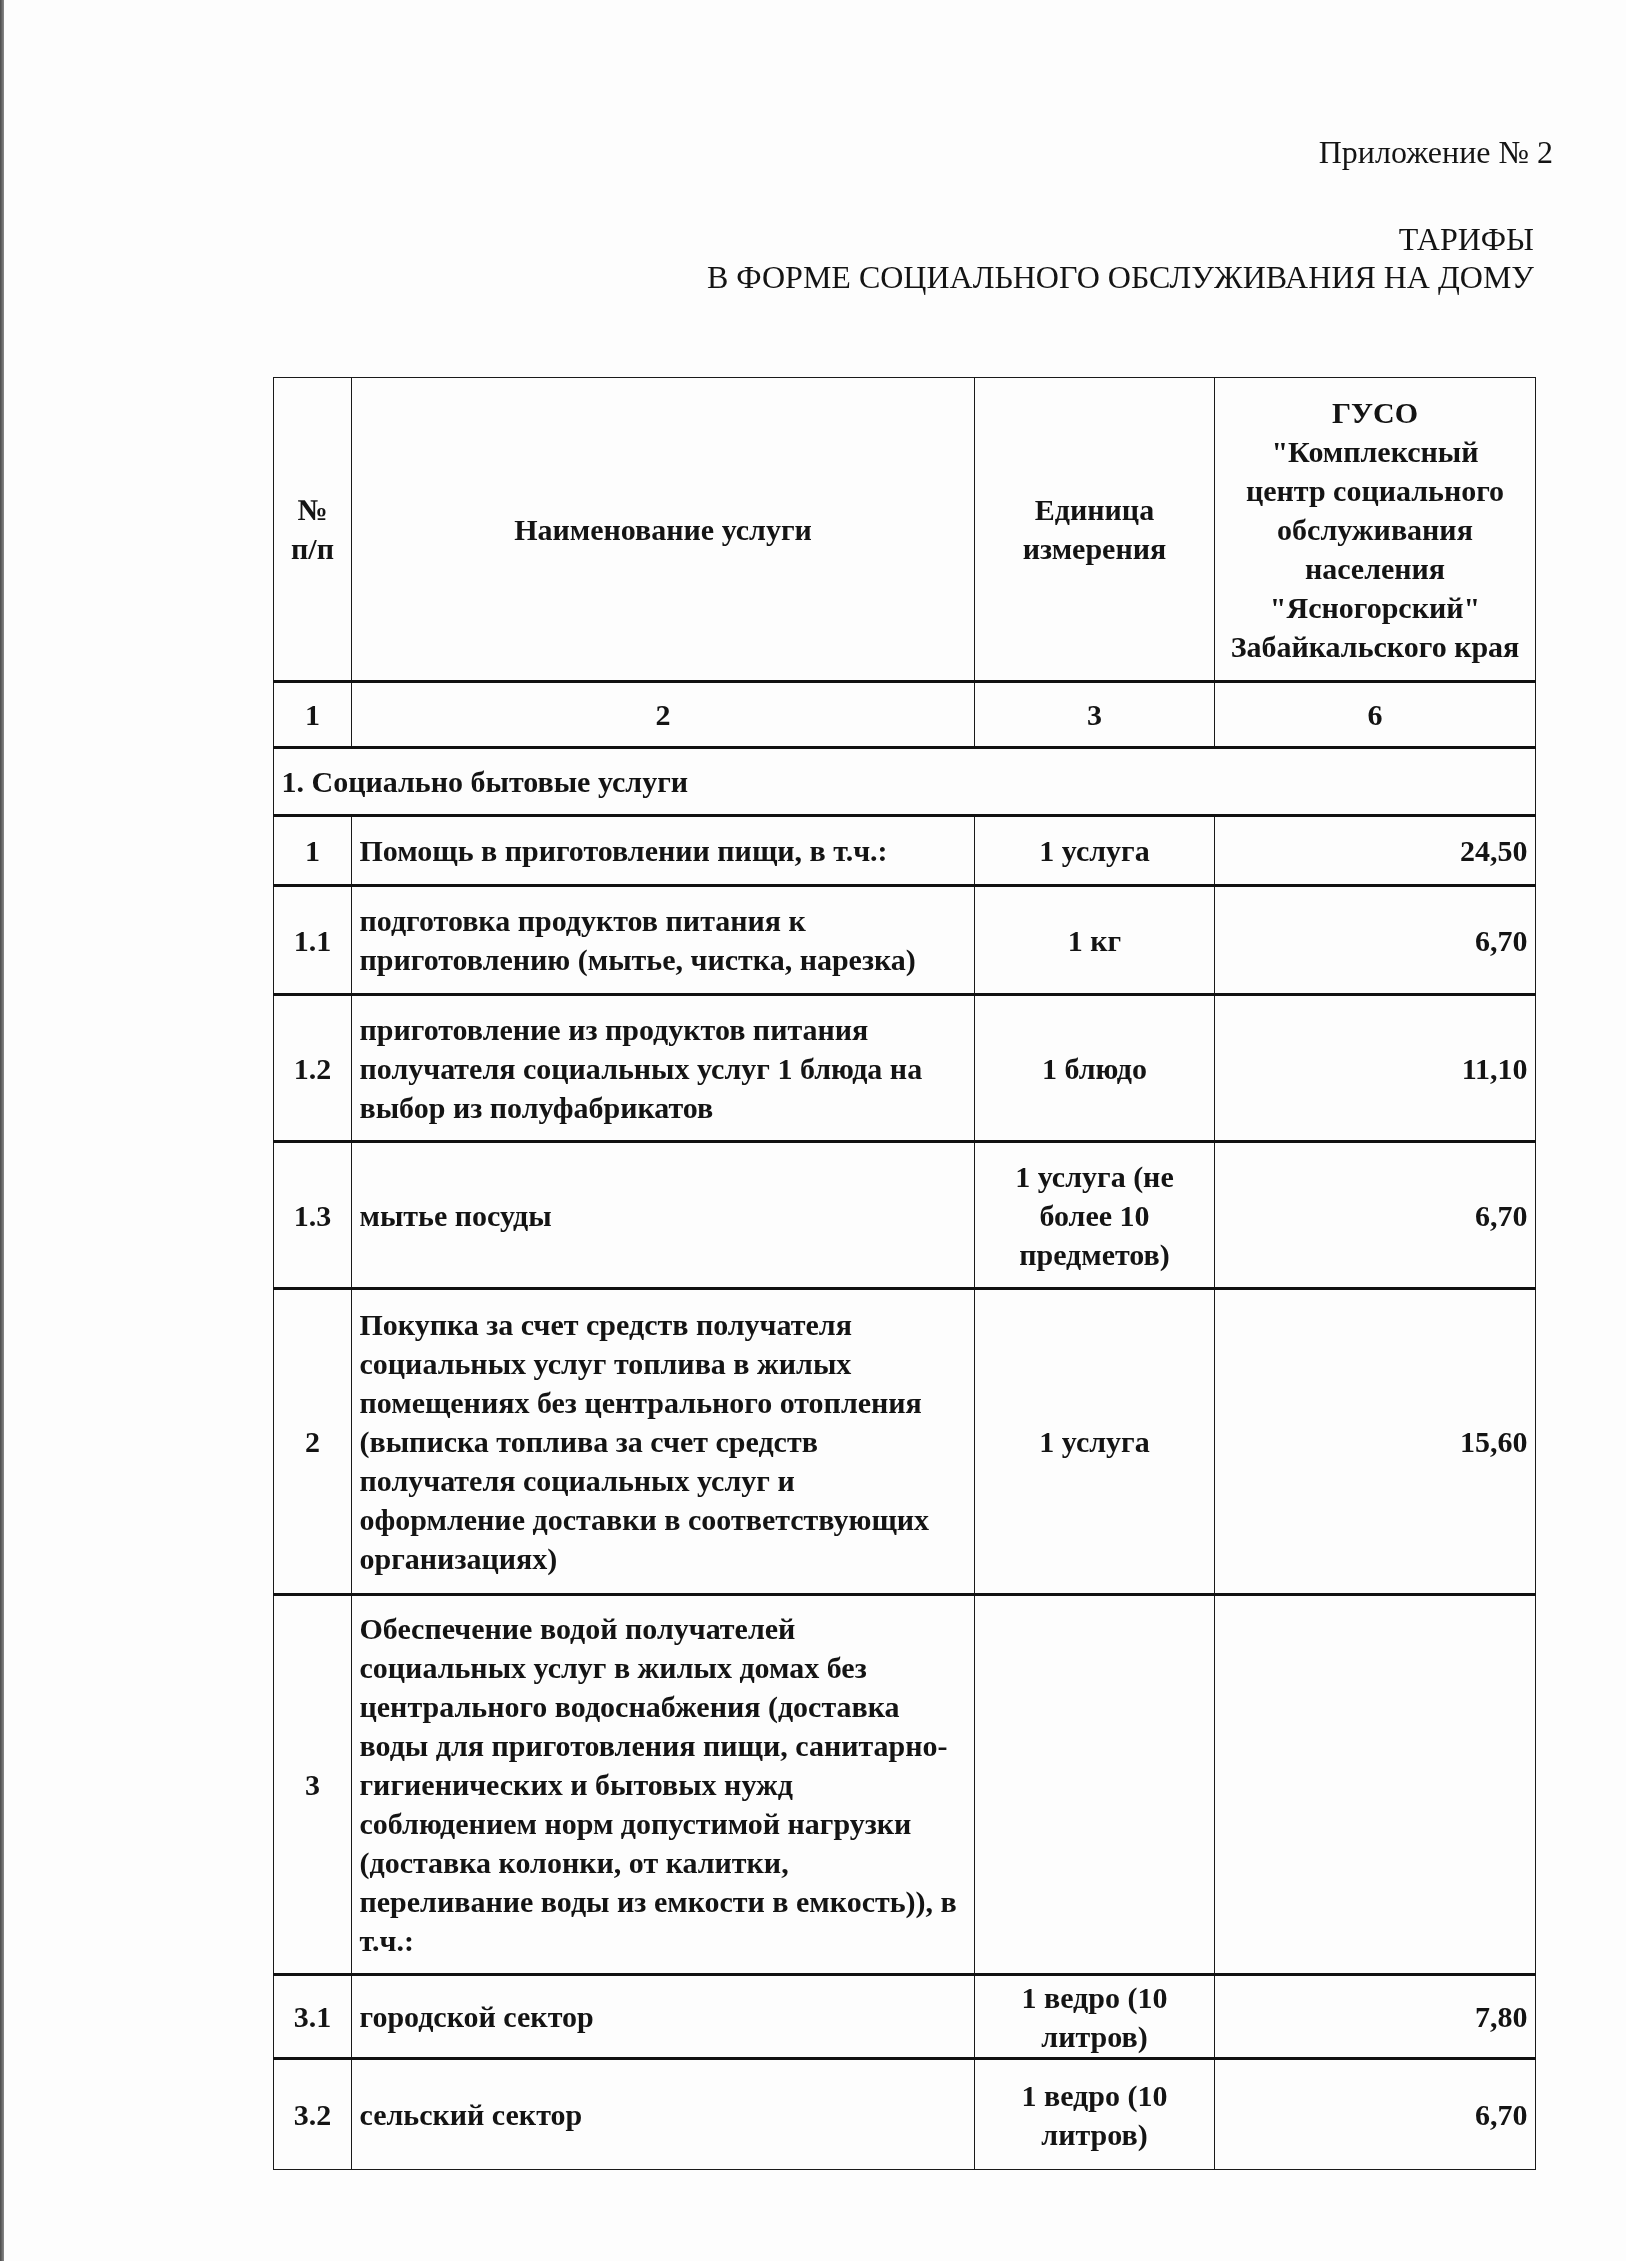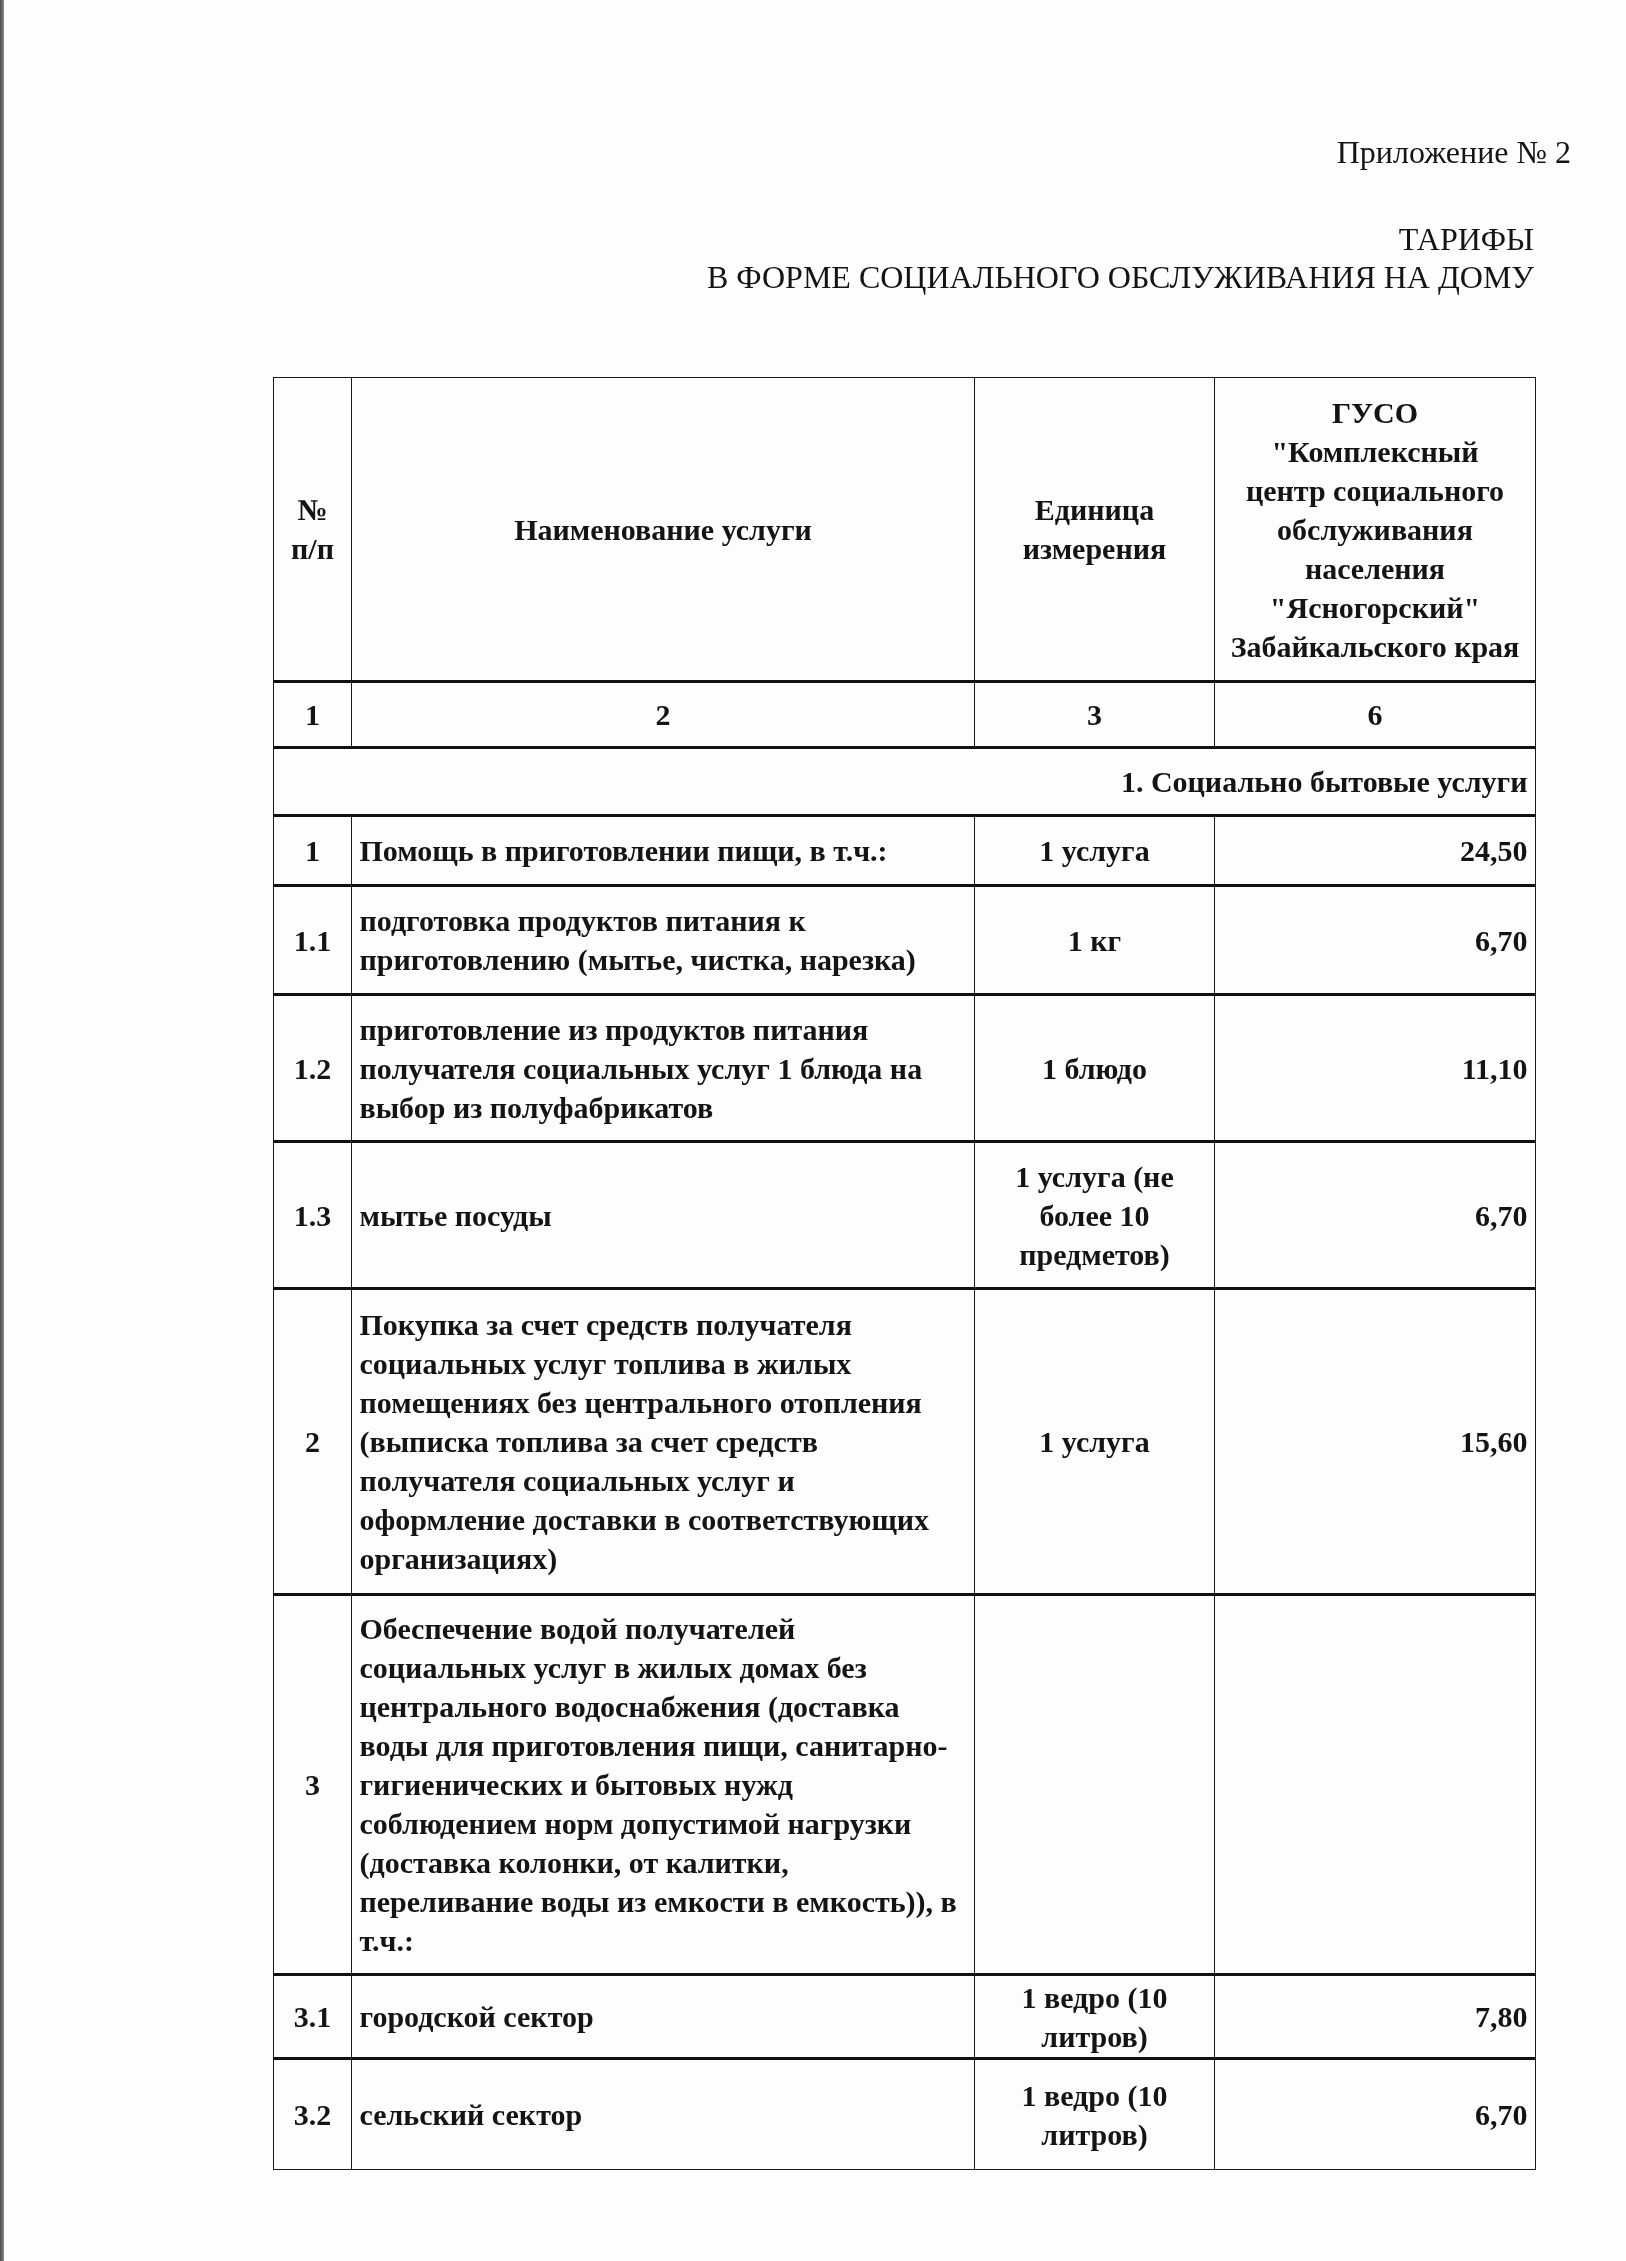--- a/index.html
+++ b/index.html
@@ -16,21 +16,21 @@
       color: #141414;
     }
     .scan-edge {
       position: absolute;
       left: 0; top: 0;
       width: 3.8px; height: 2261px;
       background: linear-gradient(to right, #4a4a4a, #8a8a8a);
     }
     .annex {
       position: absolute;
-      right: 56px;
+      right: 74px;
       top: 136px;
       font-size: 32px;
       line-height: 1;
     }
     .title-block {
       position: absolute;
       left: 271px;
       width: 1263px;
       top: 220px;
       text-align: right;
@@ -54,21 +54,21 @@
       font-weight: bold;
       padding: 0 7.5px;
       vertical-align: middle;
     }
     table.tariffs tr.thick-top td { border-top: 3px solid #111; }
     .c-num   { text-align: center; padding: 0 3px !important; }
     .c-name  { text-align: left; }
     .c-unit  { text-align: center; }
     .c-price { text-align: right; }
     .hdr-center { text-align: center; }
-    .section-title { text-align: right; }
+    .section-title { text-align: left; }
   </style>
 </head>
 <body>
 
 <div class="scan-edge"></div>
 
 <div class="annex">Приложение № 2</div>
 
 <div class="title-block">
   <div>ТАРИФЫ</div>

